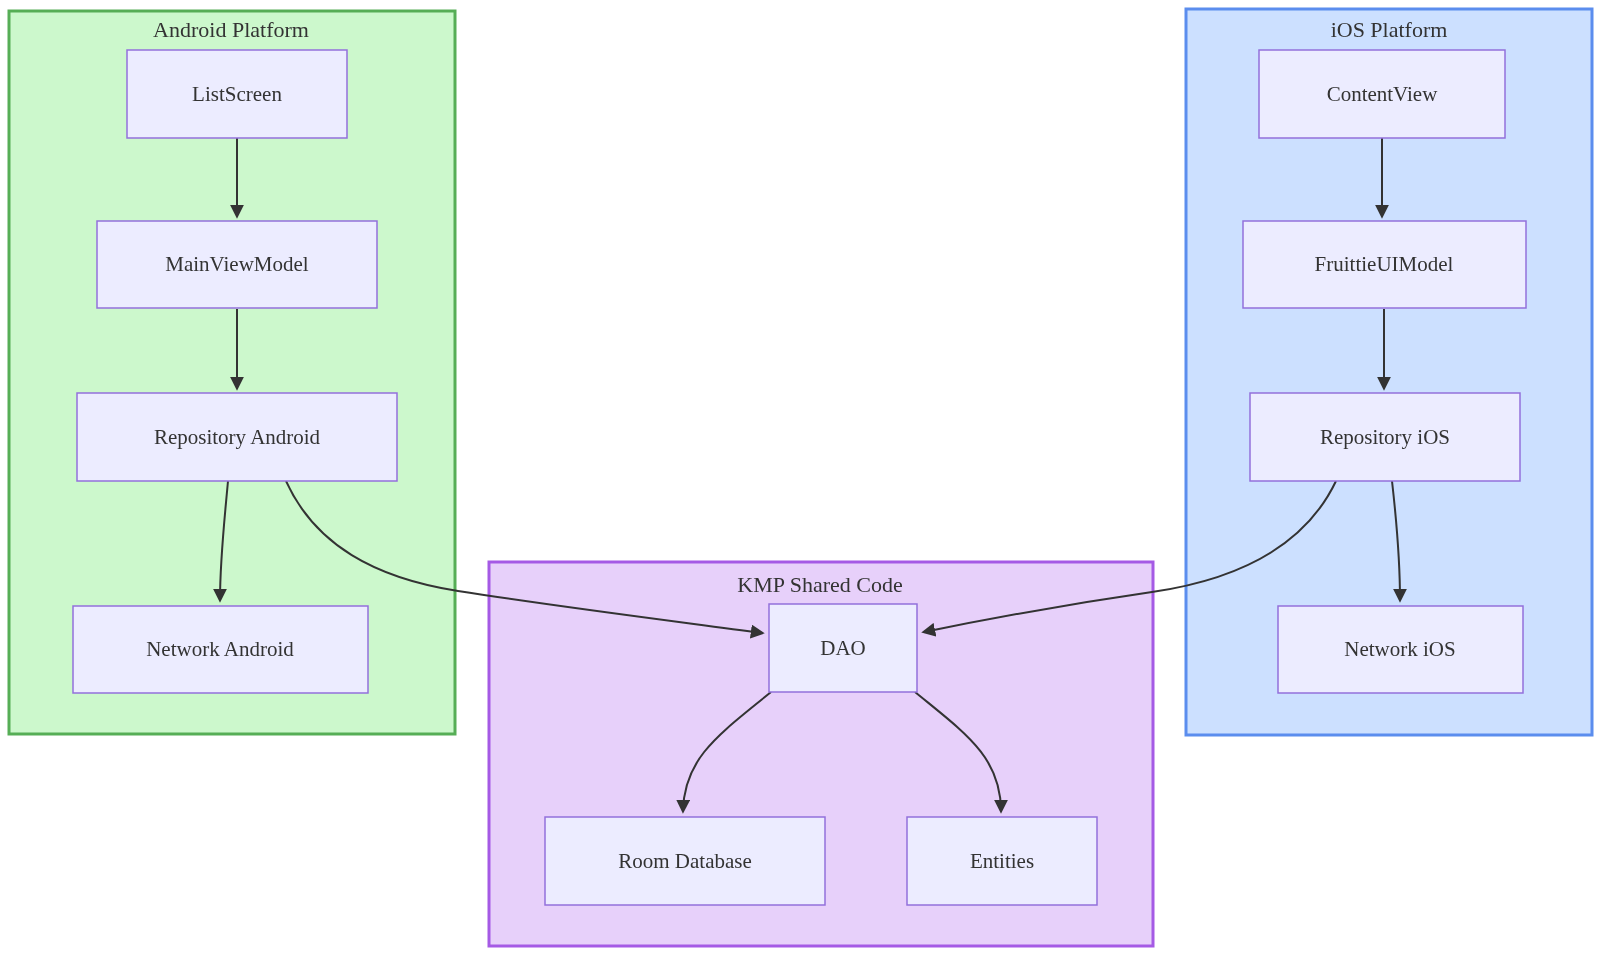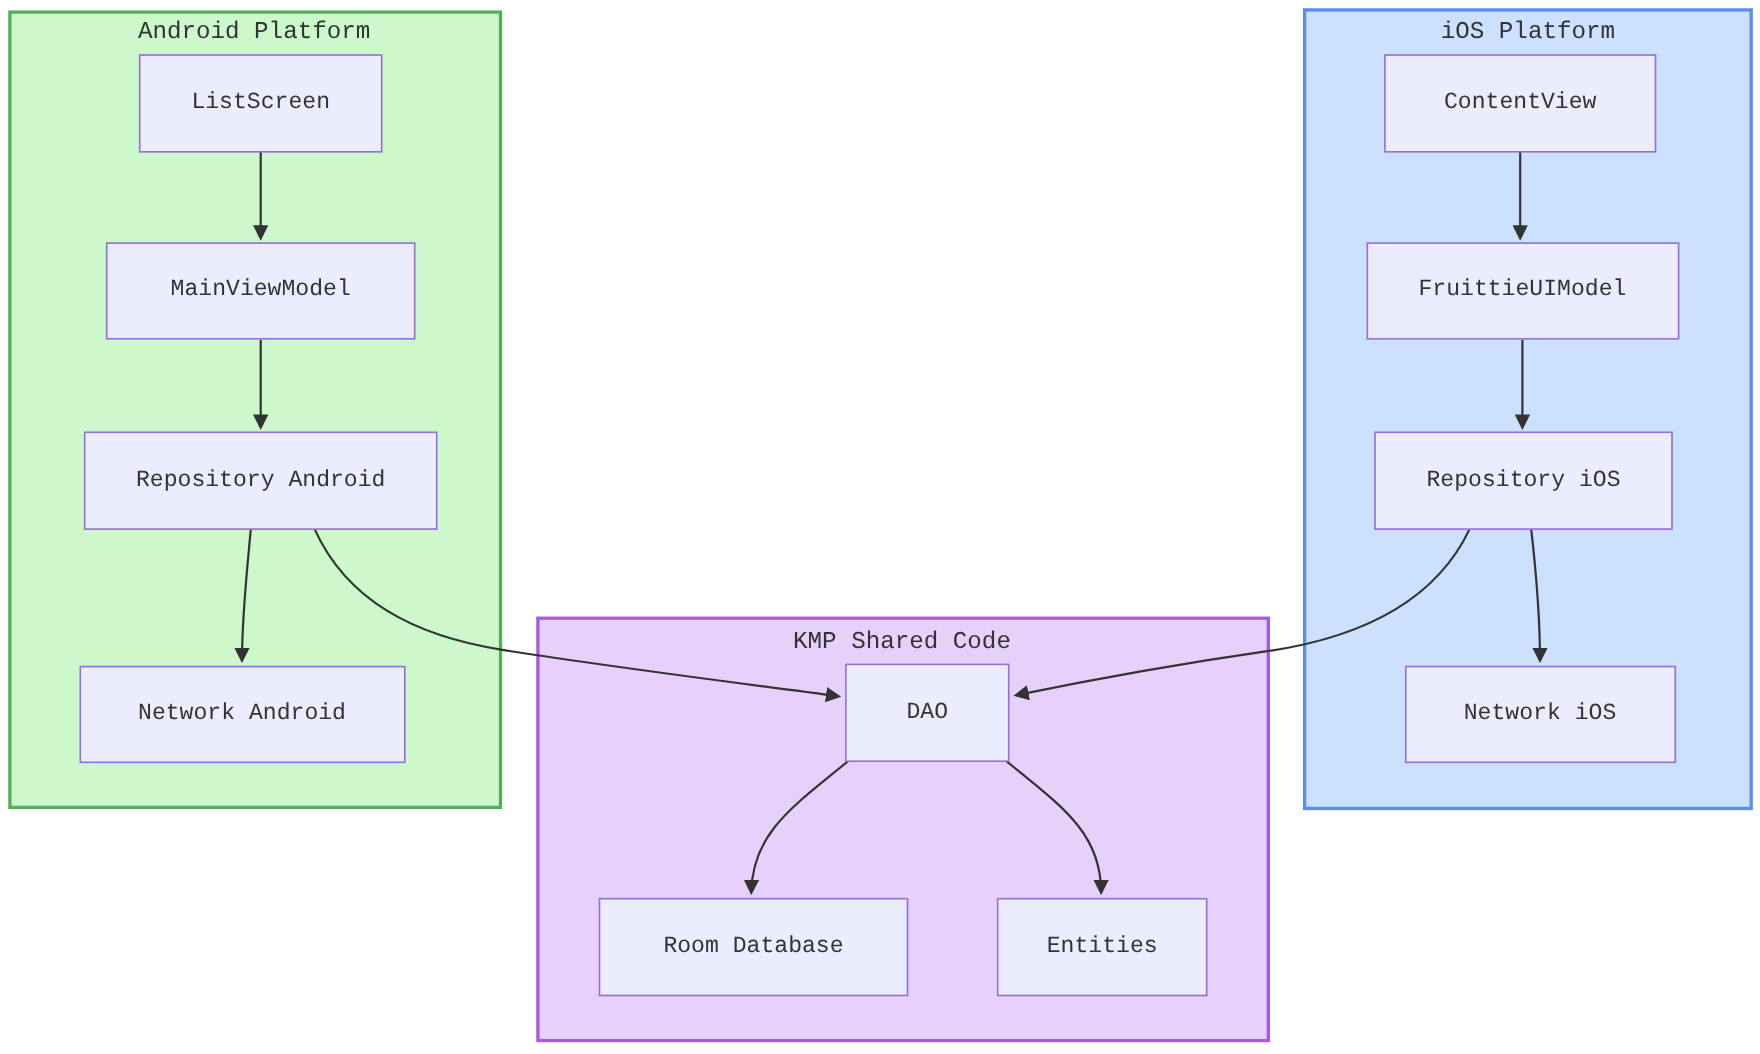--- a/index.html
+++ b/index.html
@@ -1,20 +1,20 @@
 <!DOCTYPE html>
 <html><head>
 <meta charset="utf-8">
 <style>
   html,body{margin:0;padding:0;background:#ffffff;}
   .canvas{
     position:relative;
     width:1600px;height:958px;
     background:#ffffff;
-    font-family:Liberation Mono, monospace;
+    font-family:Liberation Serif, serif;
   }
   svg{display:block;}
   .cluster{stroke-width:3px;}
   .cluster.android{stroke:#56AE56;}
   .cluster.ios{stroke:#5B8DEE;}
   .cluster.kmp{stroke:#A55AE5;}
   .node{stroke:#9370DB;stroke-width:1.5px;}
   .edge{fill:none;stroke:#333333;stroke-width:2px;}
   .label{
     fill:#333333;

